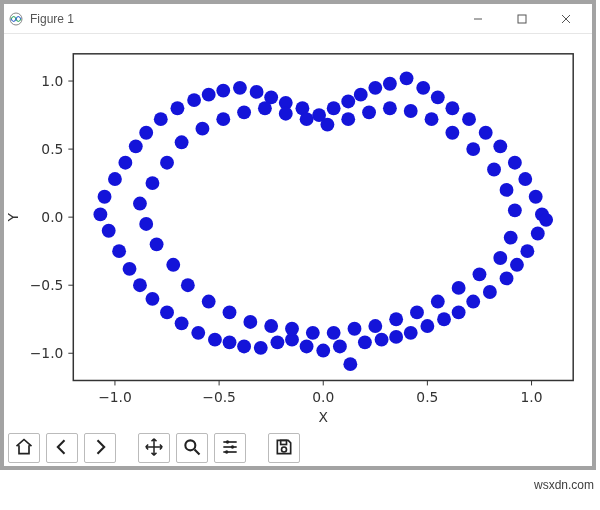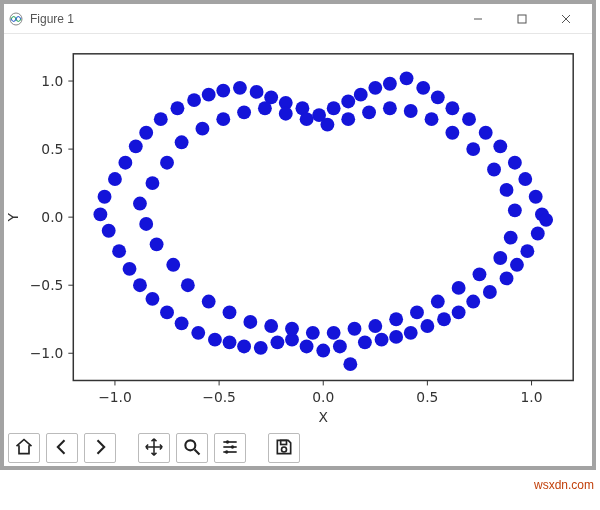--- a/index.html
+++ b/index.html
@@ -89,21 +89,21 @@
     justify-content: center;
     border-radius: 2px;
   }
   .tbtn svg { width: 20px; height: 20px; }
   .tgap { width: 10px; }
   .watermark {
     position: absolute;
     right: 6px;
     bottom: 18px;
     font-size: 12px;
-    color: #c2410c;
+    color: #404040;
     font-family: Arial, sans-serif;
   }
 </style>
 </head>
 <body>
 
 <div class="window">
   <div class="titlebar">
     <span class="app-icon">
       <svg viewBox="0 0 16 16">

